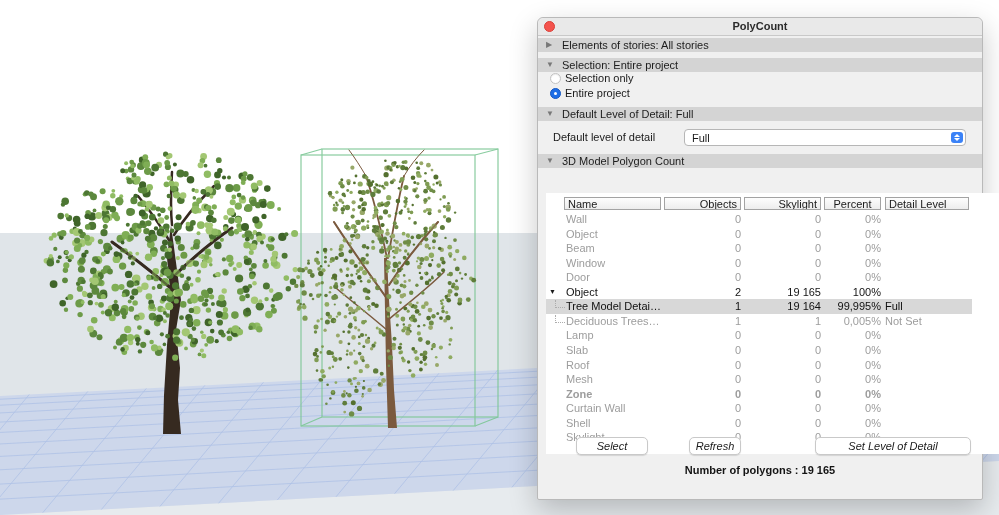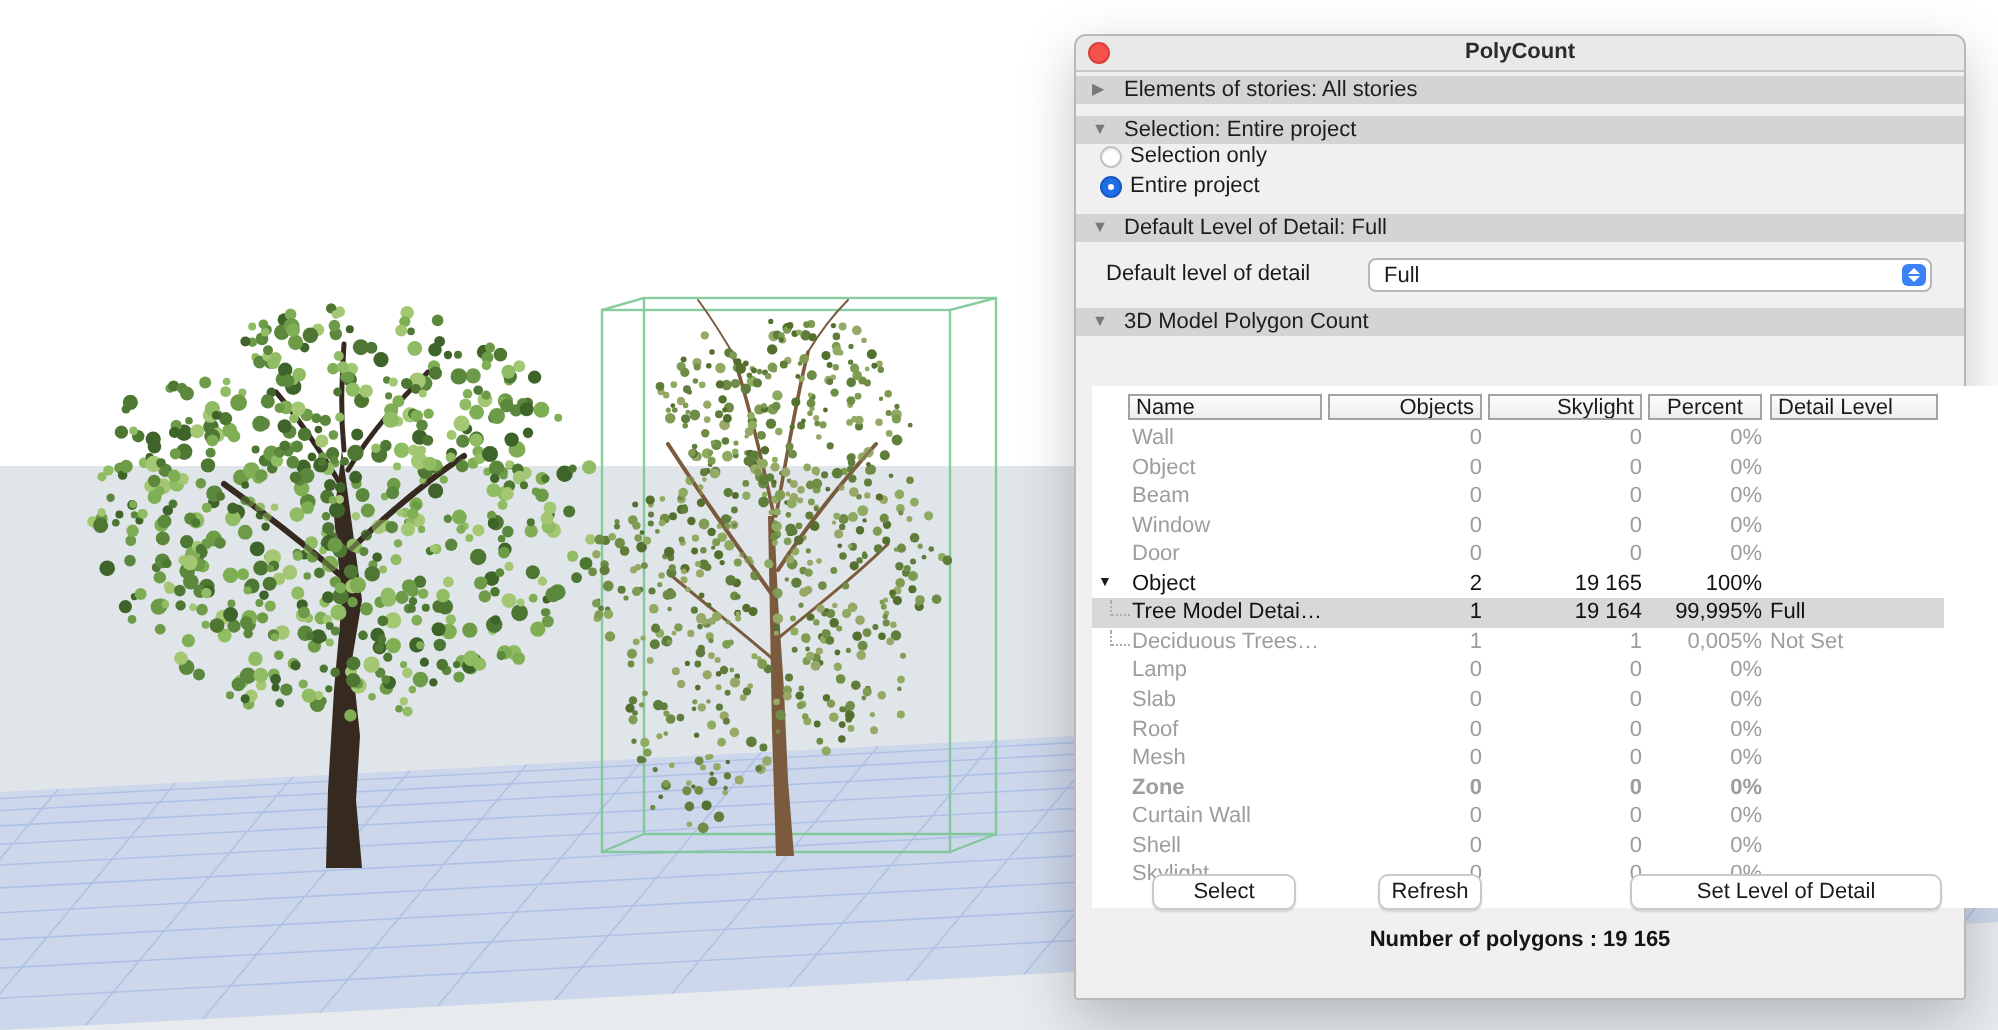--- a/index.html
+++ b/index.html
@@ -54,21 +54,21 @@
   .cobj{left:118px;width:77px;text-align:right;}
   .cpoly{left:198px;width:77px;text-align:right;}
   .cpct{left:278px;width:57px;text-align:right;}
   .cdet{left:339px;width:85px;}
   .tri{position:absolute;left:3px;top:0;font-size:7px;color:#1a1a1a;}
   .lbranch{position:absolute;left:9px;top:1px;width:9px;height:7px;
            border-left:1px dotted #adadad;border-bottom:1px dotted #adadad;}
 
   .btn{position:absolute;top:419px;height:18px;background:var(--button-bg,#fff);border:1px solid #c9c9c9;
        border-radius:5px;font-family:"Liberation Sans",sans-serif;font-size:11px;color:#1a1a1a;
-       box-shadow:0 1px 1px rgba(0,0,0,.12);padding:0;}
+       box-shadow:0 1px 1px rgba(0,0,0,.12);padding:0;font-style:italic;}
   .btn.select{left:38px;width:72px;}
   .btn.refresh{left:151px;width:52px;}
   .btn.setlod{left:277px;width:156px;}
   .footer{position:absolute;left:0;right:0;top:446px;text-align:center;font-weight:bold;font-size:11px;color:#141414;}
 </style>
 </head>
 <body>
 
 <div id="stage">
   <svg id="scene" width="999" height="515" viewBox="0 0 999 515">

